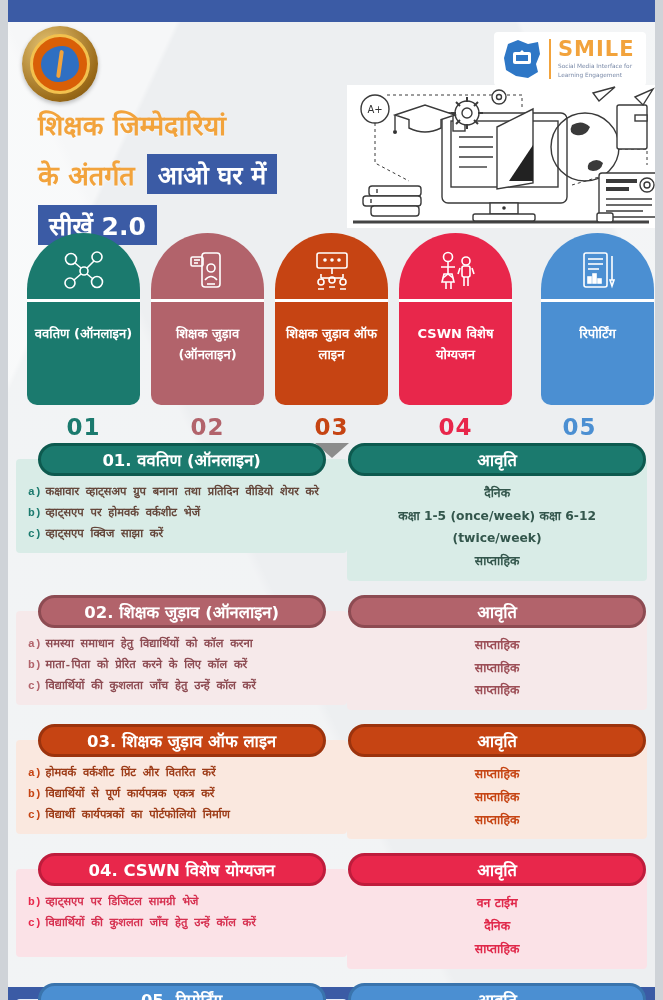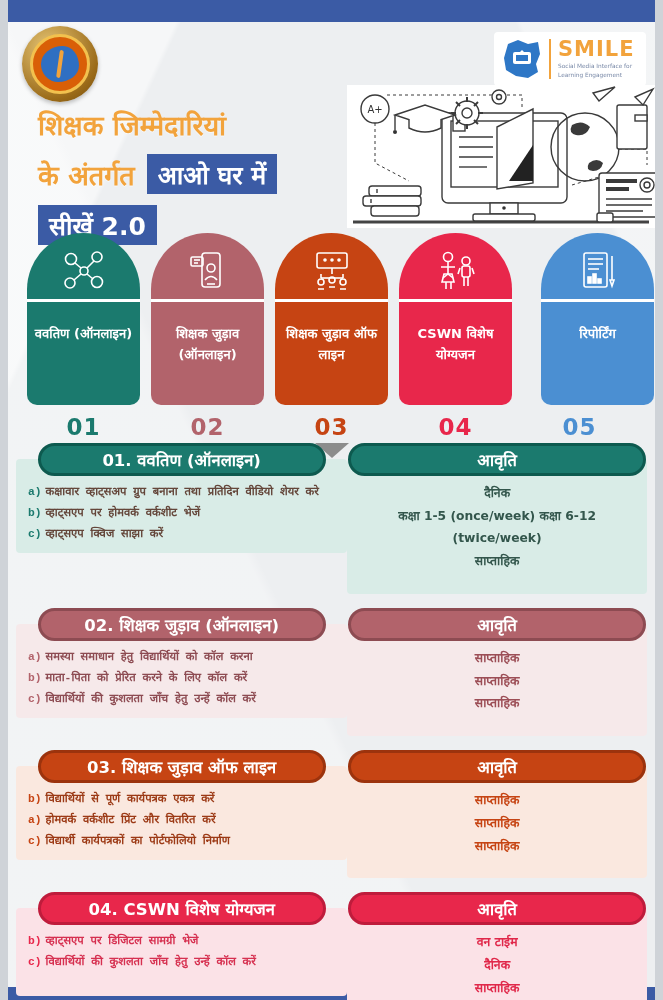--- a/index.html
+++ b/index.html
@@ -63,21 +63,21 @@
   .sections{position:absolute;top:443px;left:0;right:0;}
   .section{display:flex;justify-content:flex-end;padding:0 8px;margin-bottom:14px;}
   .sec-left{width:336px;}
   .sec-right{width:304px;}
   .pill{position:relative;z-index:2;margin:0 auto;height:33px;border-radius:17px;color:#fff;font-weight:bold;
     font-size:16.5px;display:flex;align-items:center;justify-content:center;border:3px solid;white-space:nowrap;}
   .sec-left .pill{width:288px;}
   .sec-right .pill{width:298px;}
   .panel{position:relative;z-index:1;margin-top:-17px;border-radius:4px;min-height:88px;}
   .sec-left .panel{padding:23px 10px 8px 12px;}
-  .sec-right .panel{padding:23px 6px 21px;text-align:center;}
+  .sec-right .panel{padding:23px 6px 8px;text-align:center;}
   .bullet{font-size:11.3px;font-weight:bold;line-height:1.85;font-family:Liberation Mono, monospace;}
   .bullet .pre{margin-right:4px;}
   .freq{font-size:12.3px;font-weight:bold;line-height:1.85;}
 
   .s1 .pill{background:#1b7a6e;border-color:#0d5a4f;} .s1 .panel{background:#d9ece7;}
   .s1 .bullet{color:#64463a;} .s1 .pre{color:#1b7a6e;} .s1 .freq{color:#33564c;}
   .s2 .pill{background:#b2636b;border-color:#8d4b52;} .s2 .panel{background:#f6e9ea;}
   .s2 .bullet{color:#8d4b52;} .s2 .pre{color:#b2636b;} .s2 .freq{color:#9c4e56;}
   .s3 .pill{background:#c64413;border-color:#9c330d;} .s3 .panel{background:#fae8df;}
   .s3 .bullet{color:#9c3a16;} .s3 .pre{color:#c64413;} .s3 .freq{color:#c64413;}
@@ -354,22 +354,22 @@
           <div class="freq">साप्ताहिक</div>
           <div class="freq">साप्ताहिक</div>
         </div>
       </div>
     </div>
 
     <div class="section s3">
       <div class="sec-left">
         <div class="pill">03. शिक्षक जुड़ाव ऑफ लाइन</div>
         <div class="panel">
+          <div class="bullet"><span class="pre">a)</span><span>होमवर्क वर्कशीट प्रिंट और वितरित करें</span></div>
           <div class="bullet"><span class="pre">b)</span><span>विद्यार्थियों से पूर्ण कार्यपत्रक एकत्र करें</span></div>
-          <div class="bullet"><span class="pre">a)</span><span>होमवर्क वर्कशीट प्रिंट और वितरित करें</span></div>
           <div class="bullet"><span class="pre">c)</span><span>विद्यार्थी कार्यपत्रकों का पोर्टफोलियो निर्माण</span></div>
         </div>
       </div>
       <div class="sec-right">
         <div class="pill">आवृति</div>
         <div class="panel">
           <div class="freq">साप्ताहिक</div>
           <div class="freq">साप्ताहिक</div>
           <div class="freq">साप्ताहिक</div>
         </div>

